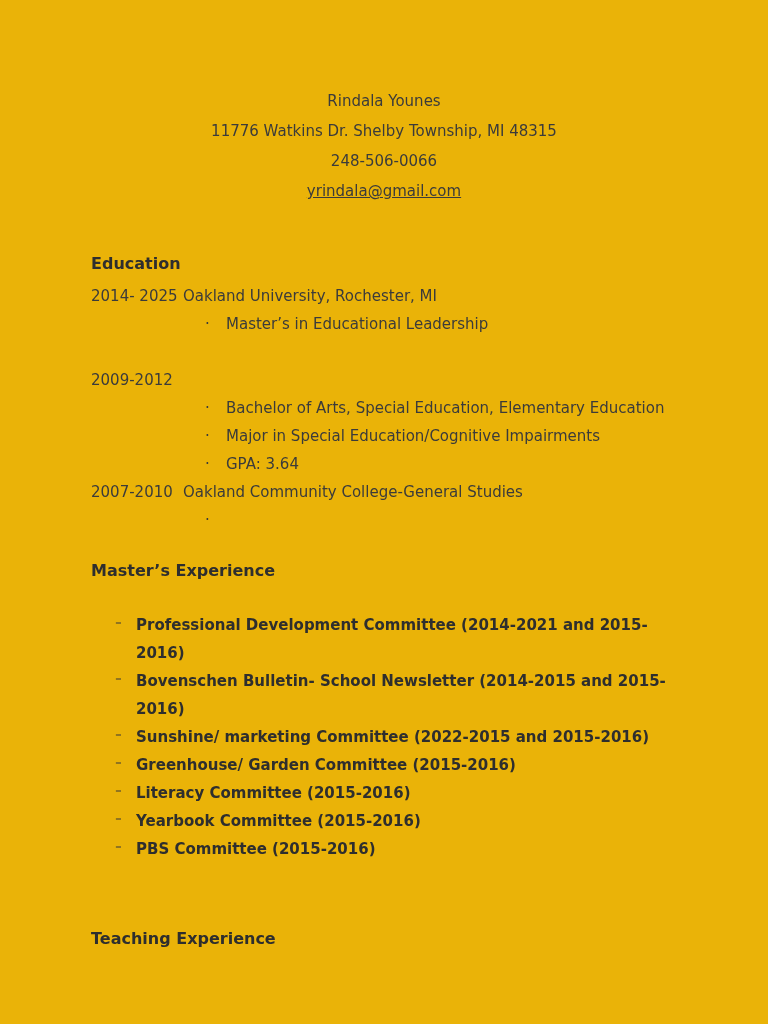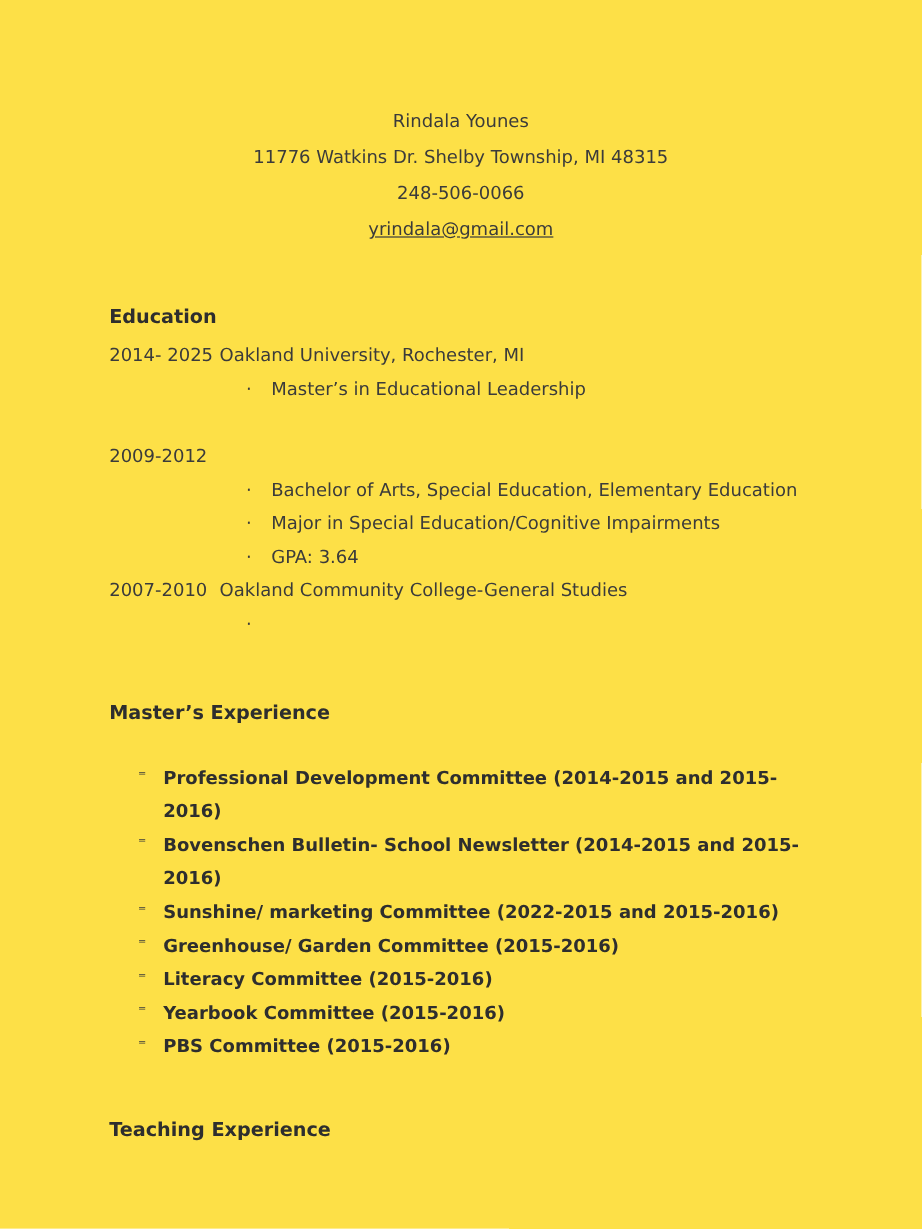--- a/index.html
+++ b/index.html
@@ -4,21 +4,21 @@
 <style>
   html, body {
     margin: 0;
     padding: 0;
     background: #ffffff;
   }
   .page {
     position: relative;
     width: 768px;
     height: 1024px;
-    background: #fde047;
+    background: #eab308;
     box-sizing: border-box;
     padding: 86px 91px 0 91px;
     font-family: "DejaVu Sans", "Liberation Sans", sans-serif;
     color: #3b3b3b;
     font-size: 15px;
     overflow: hidden;
   }
   .center-line {
     text-align: center;
     line-height: 30px;
@@ -46,22 +46,22 @@
     padding-left: 114px;
     display: flex;
   }
   .edu-bullet .dot {
     flex: 0 0 21px;
     color: #3b3b3b;
   }
   .edu-gap { margin-top: 28px; }
 
   .title-education { margin-top: 44px; margin-bottom: 4px; }
-  .title-masters { margin-top: 46px; }
-  .title-teaching { margin-top: 42px; }
+  .title-masters { margin-top: 23px; }
+  .title-teaching { margin-top: 62px; }
 
   .masters-list { margin-top: 26px; }
   .masters-item {
     display: flex;
     line-height: 28px;
     font-weight: bold;
     color: #2e2e2e;
   }
   .masters-item .mk {
     flex: 0 0 21px;
@@ -128,21 +128,21 @@
     </div>
   </div>
 
   <div class="section-title title-masters">
     <span class="underlined">Master’s Experience</span>
   </div>
 
   <div class="masters-list">
     <div class="masters-item">
       <span class="mk">⁼</span>
-      <span>Professional Development Committee (2014-2015 and 2015-2016)</span>
+      <span>Professional Development Committee (2014-2021 and 2015-2016)</span>
     </div>
     <div class="masters-item">
       <span class="mk">⁼</span>
       <span>Bovenschen Bulletin- School Newsletter (2014-2015 and 2015-2016)</span>
     </div>
     <div class="masters-item">
       <span class="mk">⁼</span>
       <span>Sunshine/ marketing Committee (2022-2015 and 2015-2016)</span>
     </div>
     <div class="masters-item">

